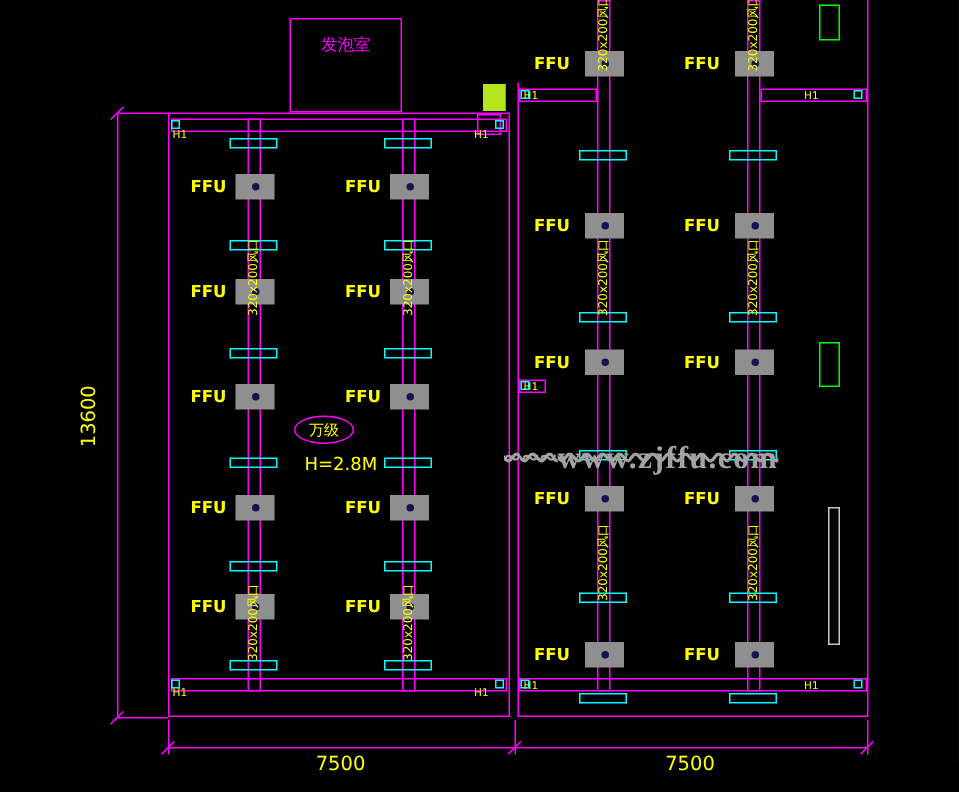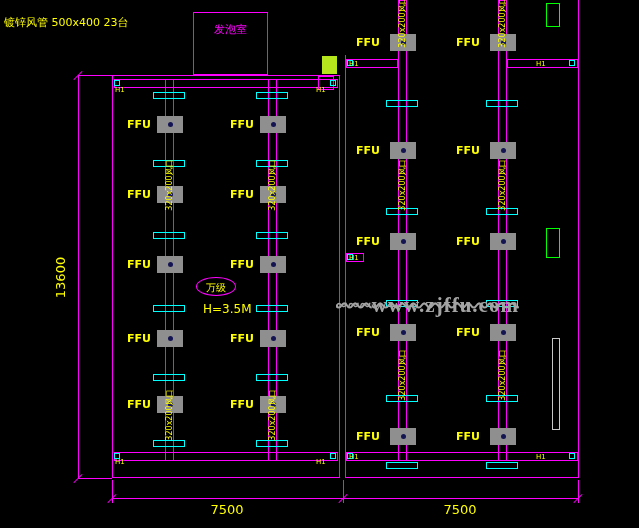--- a/index.html
+++ b/index.html
@@ -200,29 +200,28 @@
       <div class="abs h1m" style="left: 115px; top: 458px; color: rgb(255, 255, 0);">H1</div>
       <div class="abs h1m" style="left: 316px; top: 458px; color: rgb(255, 255, 0);">H1</div>
       <div class="abs h1m" style="left: 349px; top: 60px; color: rgb(255, 255, 0);">H1</div>
       <div class="abs h1m" style="left: 349px; top: 254px; color: rgb(255, 255, 0);">H1</div>
       <div class="abs h1m" style="left: 536px; top: 60px; color: rgb(255, 255, 0);">H1</div>
       <div class="abs h1m" style="left: 349px; top: 453px; color: rgb(255, 255, 0);">H1</div>
       <div class="abs h1m" style="left: 536px; top: 453px; color: rgb(255, 255, 0);">H1</div>
     </div>
 
   <div class="anno">
-    <div>镀锌风管 500x400 23台</div>
   </div>
 
   <div class="room-label">发泡室</div>
 
   <div class="ellipse">
     <span>万级</span>
   </div>
 
-  <div class="height-label">H=3.5M</div>
+  <div class="height-label">H=2.8M</div>
 
   <div class="watermark"><span>~~~</span><span>www.zjffu.com</span></div>
 
   <div class="dim-text dim-v">13600</div>
   <div class="dim-text" style="left:180px;top:502px;width:94px;">7500</div>
   <div class="dim-text" style="left:413px;top:502px;width:94px;">7500</div>
 </div>
 
 </body></html>

